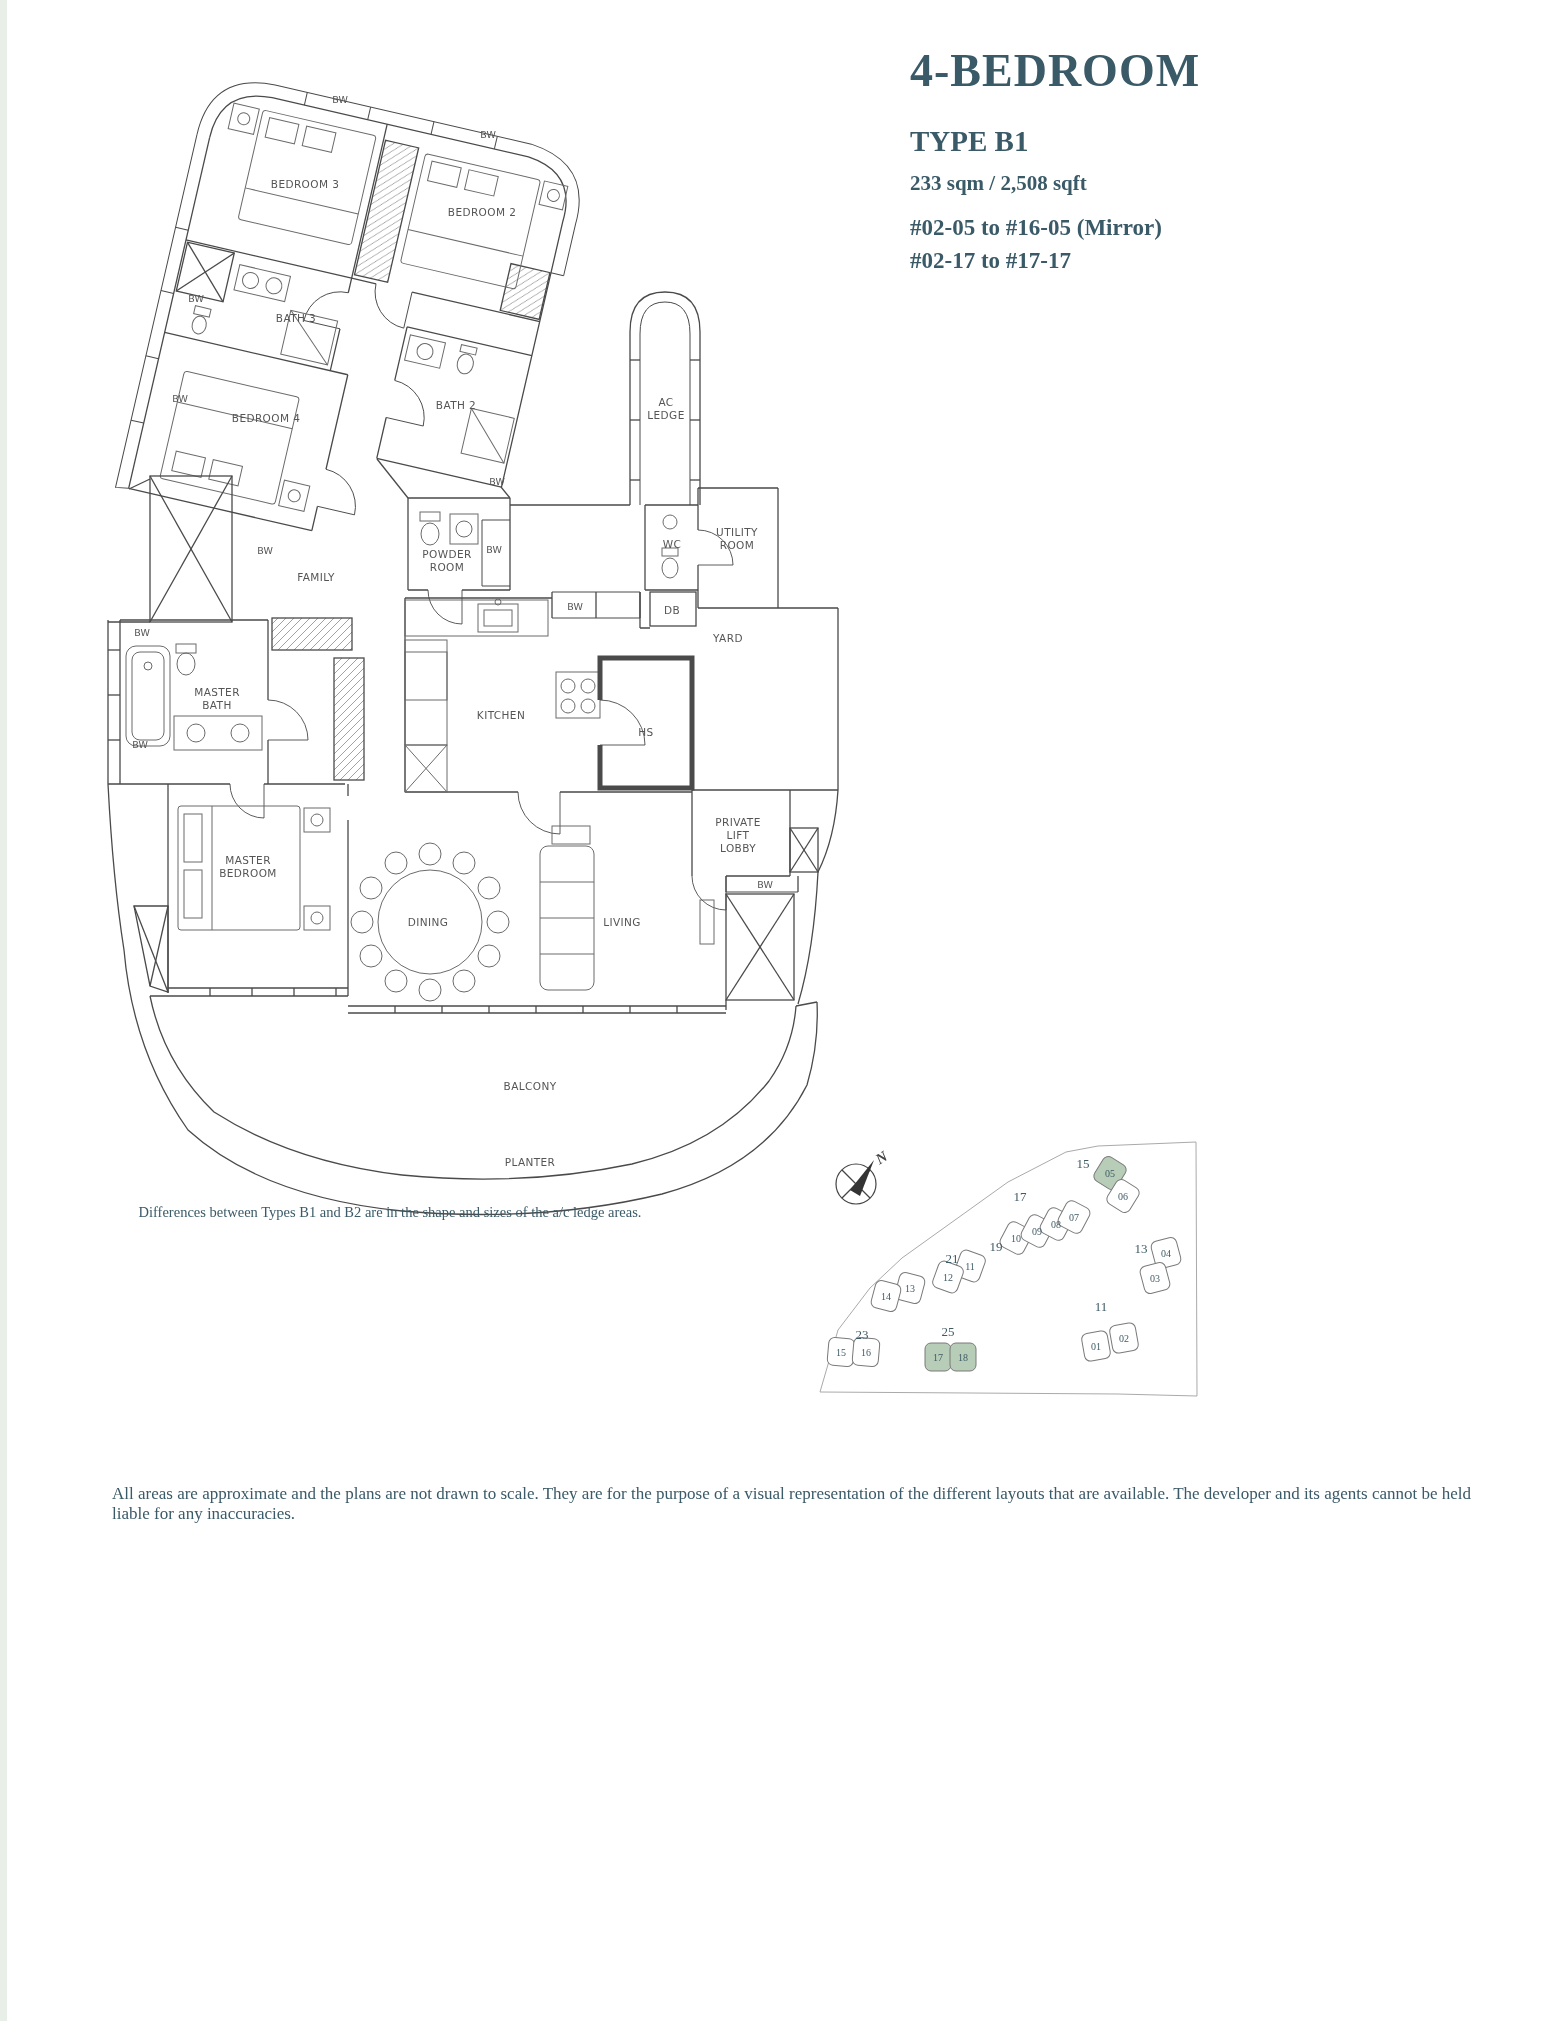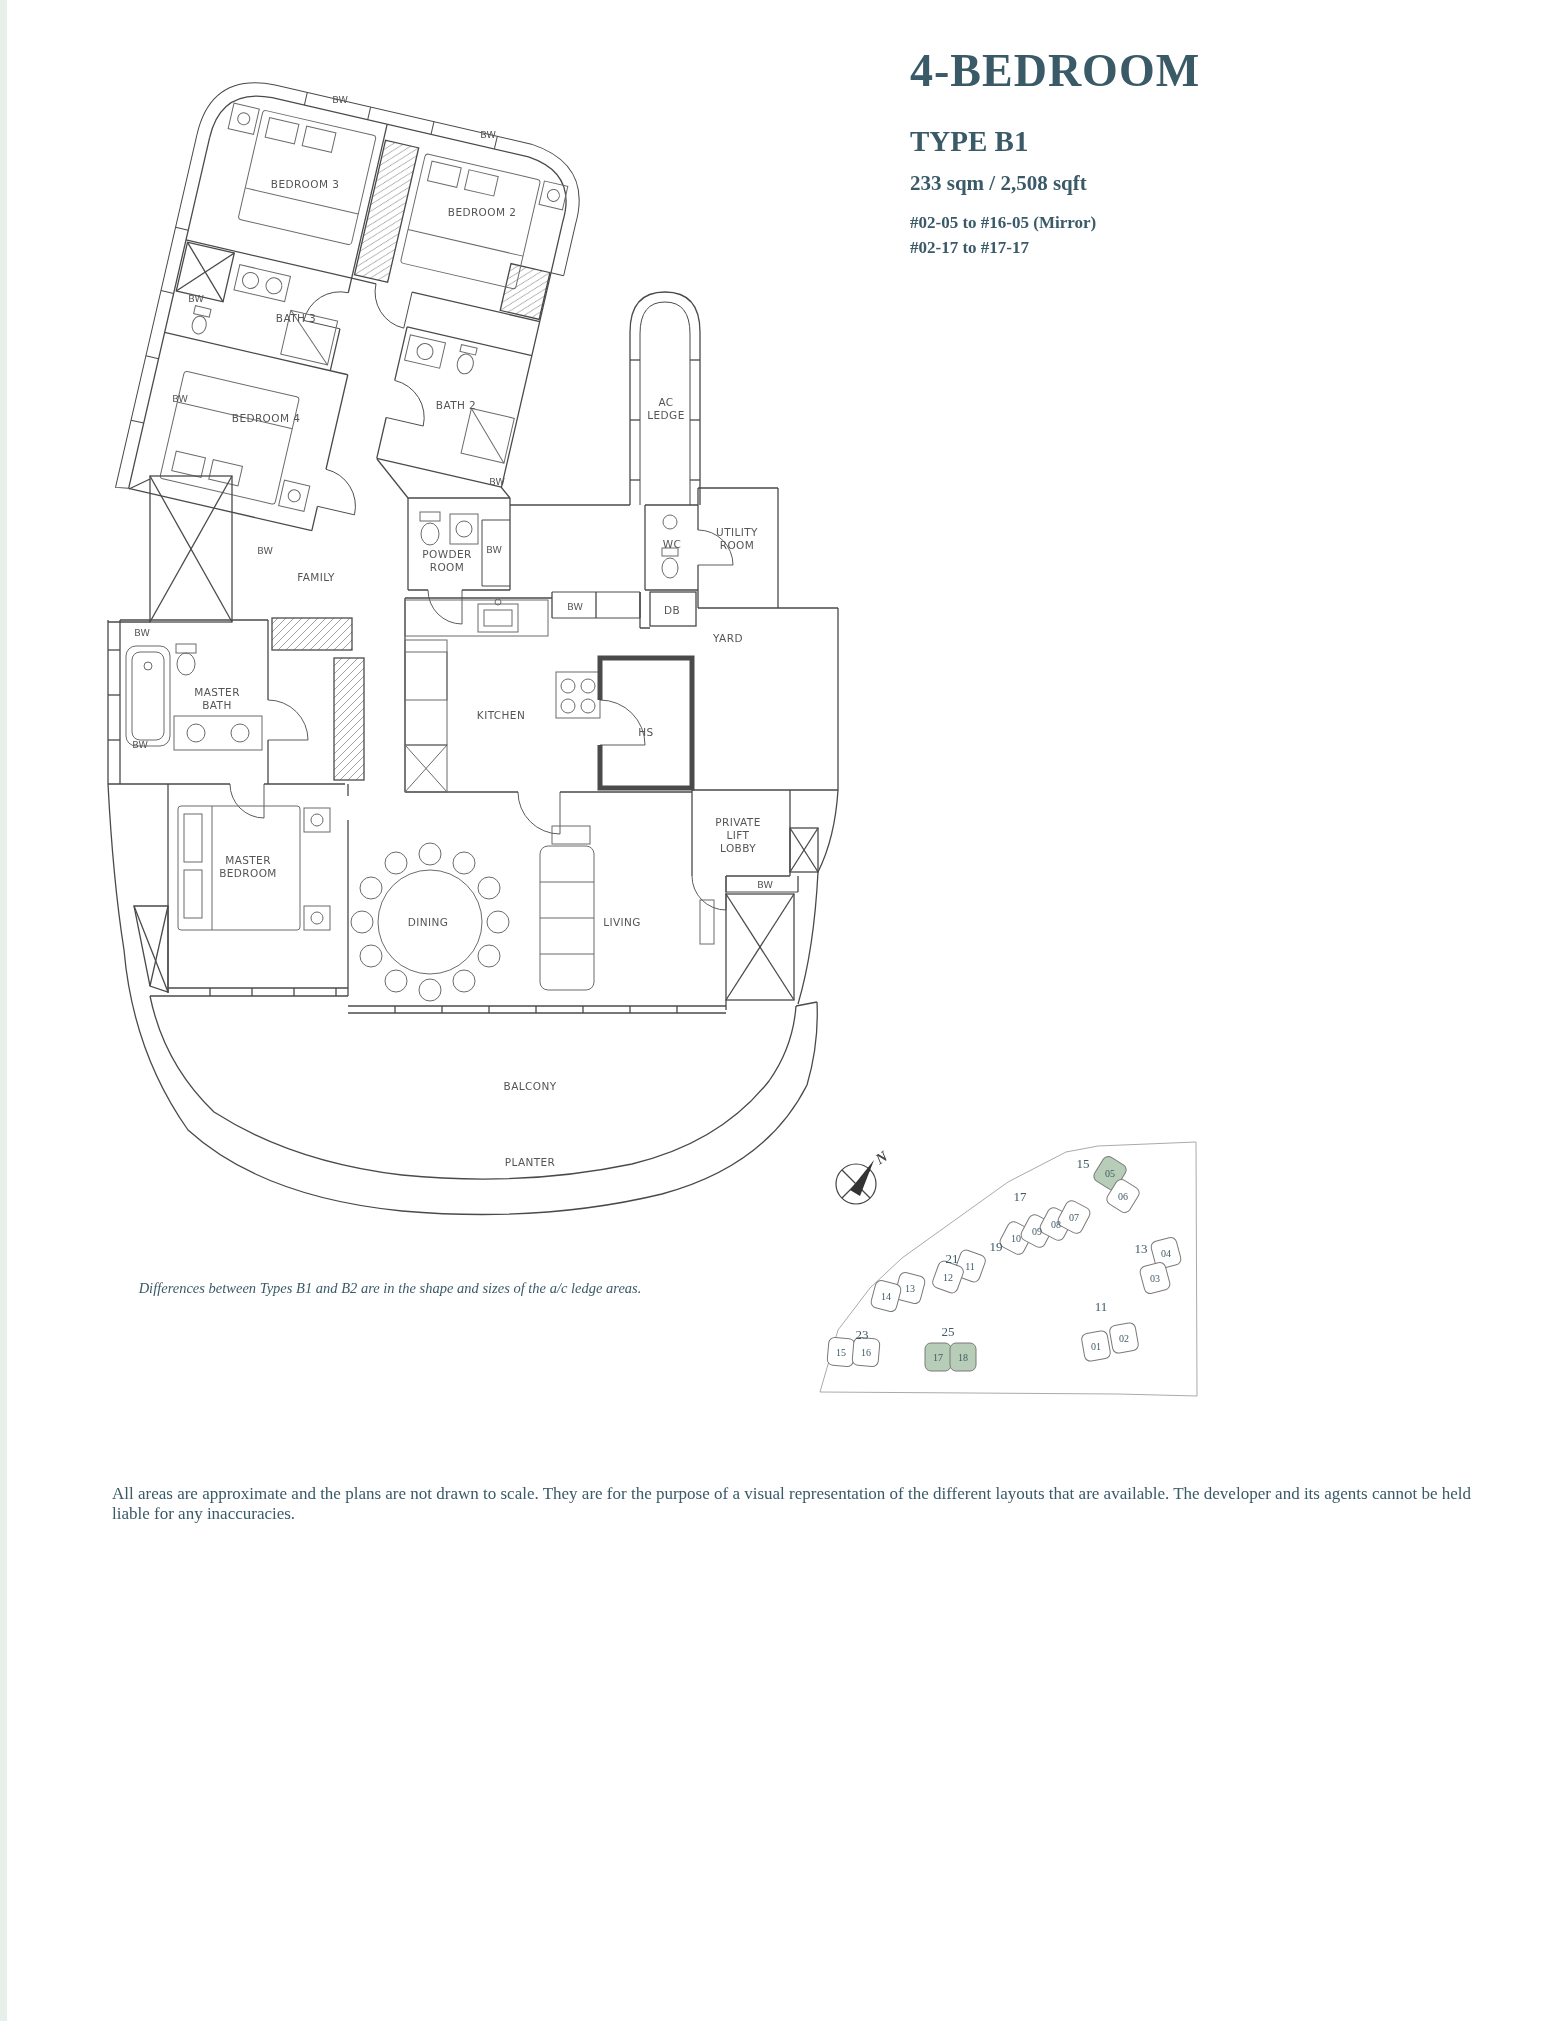--- a/index.html
+++ b/index.html
@@ -5,24 +5,24 @@
   html,body{margin:0;padding:0;background:#ffffff;}
   .page{position:relative;width:1544px;height:2021px;background:#ffffff;overflow:hidden;
         font-family:"Liberation Serif",serif;}
   .edge-strip{position:absolute;left:0;top:0;width:7px;height:100%;background:#e8efe9;}
   svg.plan{position:absolute;left:0;top:0;}
 
   .header{position:absolute;left:910px;top:44px;color:#3a5a68;}
   .header .title{font-size:46px;font-weight:bold;letter-spacing:1px;}
   .header .subtitle{font-size:29px;font-weight:bold;margin-top:28px;}
   .header .area{font-size:21px;font-weight:bold;margin-top:13px;}
-  .header .units-block{font-size:17px;font-weight:bold;margin-top:15px;line-height:1.45;}
-
-  .note{position:absolute;left:110px;top:1276px;width:560px;text-align:center;
-        font-size:14.5px;color:#3a5a68;line-height:1.7;font-style:italic;}
+  .header .units-block{font-size:23px;font-weight:bold;margin-top:15px;line-height:1.45;}
+
+  .note{position:absolute;left:110px;top:1200px;width:560px;text-align:center;
+        font-size:14.5px;color:#3a5a68;line-height:1.7;}
   .disclaimer{position:absolute;left:112px;top:1484px;width:1370px;
         font-size:17px;color:#3a5a68;}
 
   
   text{text-anchor:middle;stroke:none;}
   .rl{font:10.5px "DejaVu Sans",sans-serif;fill:#555;letter-spacing:.4px;}
   .bw{font:9.5px "DejaVu Sans",sans-serif;fill:#555;}
   .kb{font:13px "Liberation Serif",serif;fill:#3f5b66;}
   .ku{font:10px "Liberation Serif",serif;fill:#3f5b66;}
   .nlab{font:italic bold 15px "Liberation Serif",serif;fill:#444;}

